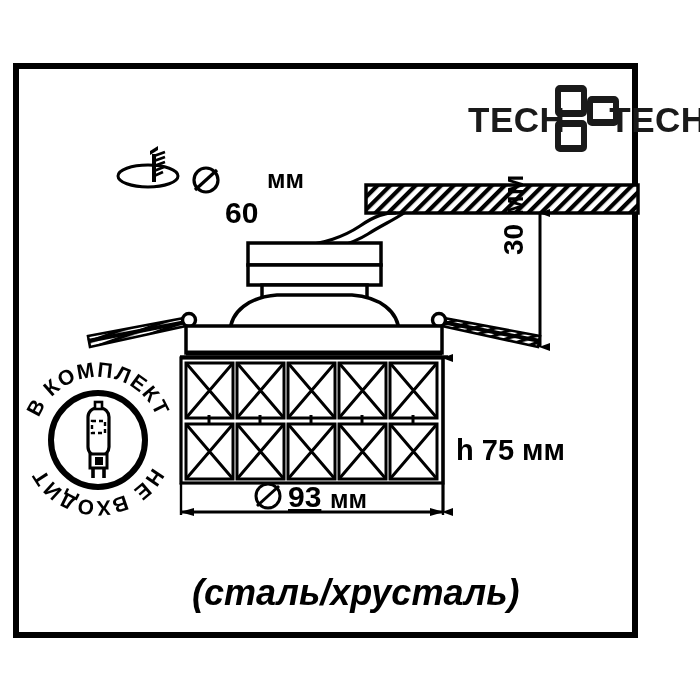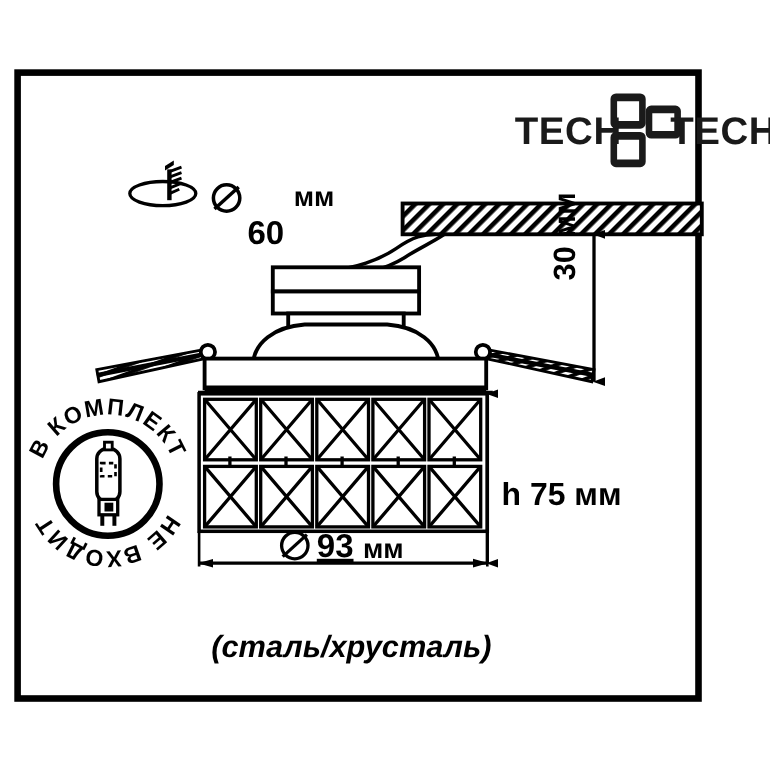--- a/index.html
+++ b/index.html
@@ -193,14 +193,14 @@
   <div class="txt" style="left:456px;top:392px;font-size:29px;font-weight:700;margin-top:42px;">h 75 мм</div>
 
   <div class="txt" style="left:288px;top:480px;font-size:30px;font-weight:700;text-decoration:underline;">93</div>
   <div class="txt" style="left:330px;top:485px;font-size:25px;font-weight:700;">мм</div>
 
   <div class="txt" style="left:468px;top:100px;font-size:35px;font-weight:700;
               letter-spacing:0.5px;color:#1a1a1a;">
     <span>TECH</span><span style="display:inline-block;width:44px;"></span><span>TECH</span>
   </div>
 
-  <div class="txt" style="left:192px;top:572px;font-size:28px;font-weight:700;font-style:italic;">(сталь/хрусталь)</div>
+  <div class="txt" style="left:192px;top:572px;font-size:36px;font-weight:700;font-style:italic;">(сталь/хрусталь)</div>
 </div>
 
 </body></html>

